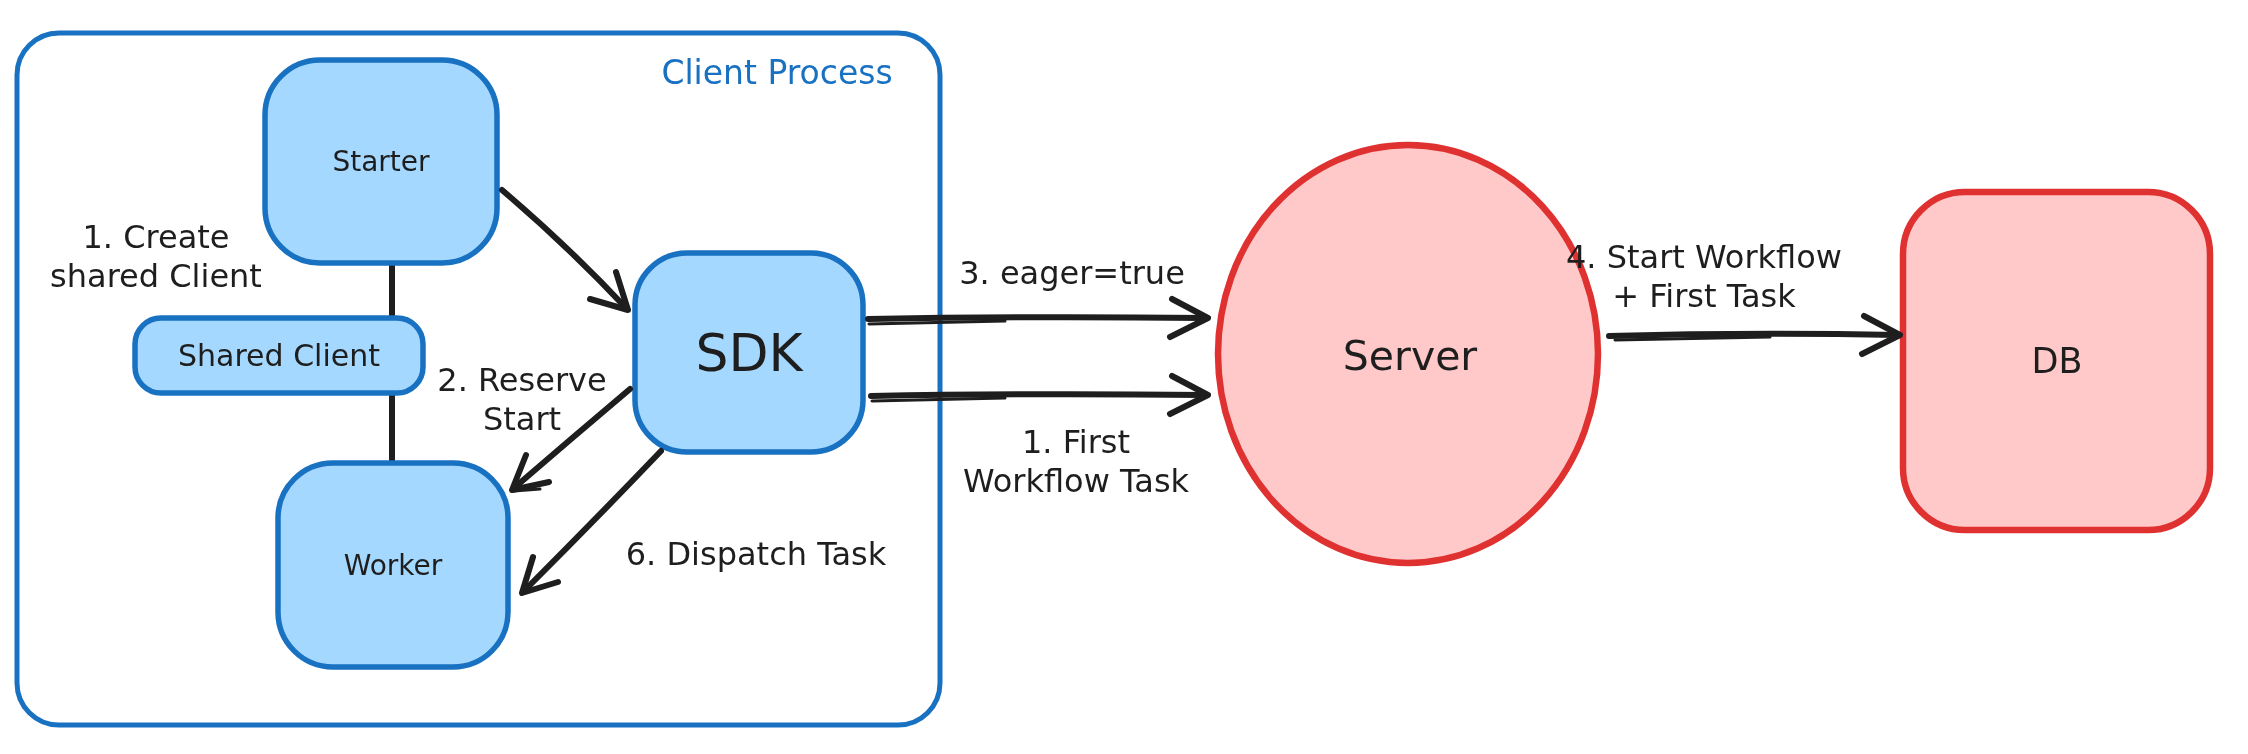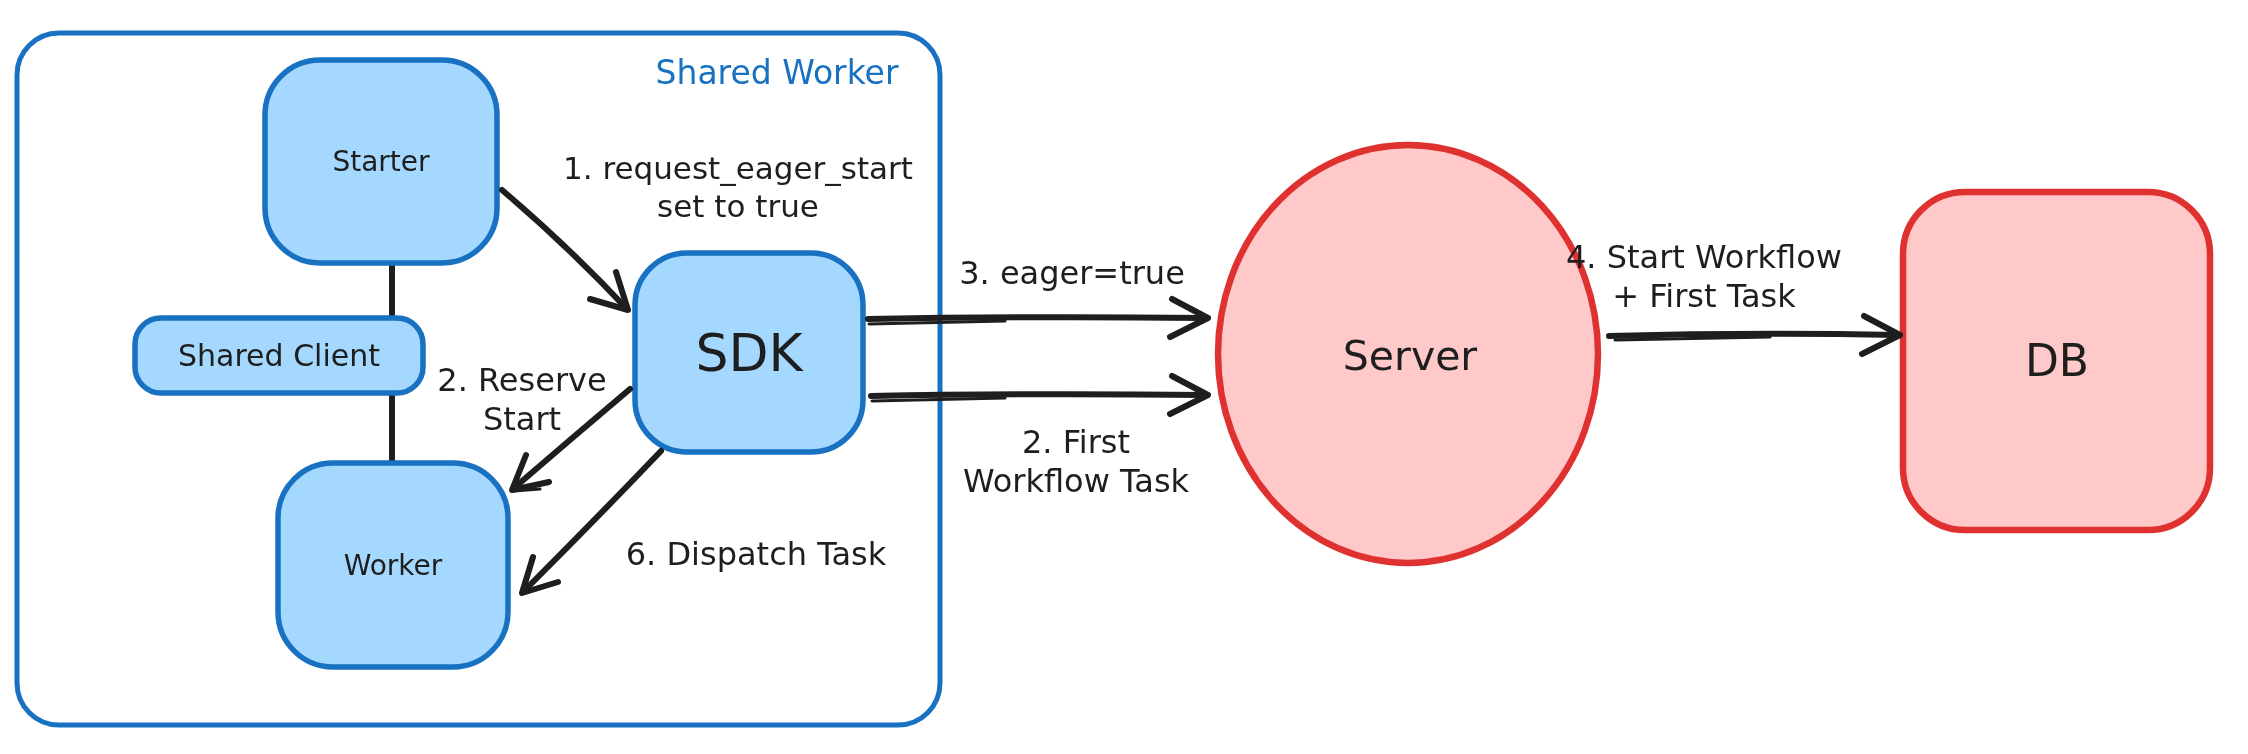--- a/index.html
+++ b/index.html
@@ -34,21 +34,21 @@
   .label {
     position: absolute;
     transform: translate(-50%, -50%);
     text-align: center;
     white-space: nowrap;
     color: var(--ink);
     line-height: 1.2;
   }
   .node-label { font-size: 28px; }
   .node-label.small { font-size: 30px; }
-  .node-label.big   { font-size: 44px; }
+  .node-label.big   { font-size: 35px; }
   .annotation { font-size: 32px; line-height: 1.22; }
   .frame-title {
     color: var(--blue-stroke);
     font-size: 33px;
   }
 </style>
 </head>
 <body>
 
 <div class="canvas">
@@ -94,46 +94,46 @@
       <path d="M 872 401 L 1005 398" class="ink-thin"></path>
     </g>
 
     <g>
       <path d="M 1609 336 Q 1750 332 1898 335" class="ink-line"></path>
       <path d="M 1864 316 L 1900 335 L 1862 354" class="ink-line"></path>
       <path d="M 1615 340 L 1770 337" class="ink-thin"></path>
     </g>
   </svg>
 
-  <div class="label frame-title" style="left:777px; top:73px;">Shared Worker</div>
+  <div class="label frame-title" style="left:777px; top:73px;">Client Process</div>
 
   <div class="label node-label" style="left:381px; top:162px;">Starter</div>
   <div class="label node-label small" style="left:279px; top:356px;">Shared Client</div>
   <div class="label node-label" style="left:393px; top:566px;">Worker</div>
   <div class="label node-label" style="left:749px; top:353px; font-size:52px;">SDK</div>
   <div class="label node-label" style="left:1410px; top:357px; font-size:41px;">Server</div>
   <div class="label node-label big" style="left:2057px; top:361px;">DB</div>
 
+  <div class="label annotation" style="left:156px; top:257px;">
+    <div>1. Create</div>
+    <div>shared Client</div>
+  </div>
 
-  <div class="label annotation" style="left:738px; top:188px; font-size:31px;">
-    <div>1. request_eager_start</div>
-    <div>set to true</div>
-  </div>
 
   <div class="label annotation" style="left:522px; top:400px;">
     <div>2. Reserve</div>
     <div>Start</div>
   </div>
 
   <div class="label annotation" style="left:756px; top:555px;">6. Dispatch Task</div>
 
   <div class="label annotation" style="left:1072px; top:274px;">3. eager=true</div>
 
   <div class="label annotation" style="left:1076px; top:462px;">
-    <div>2. First</div>
+    <div>1. First</div>
     <div>Workflow Task</div>
   </div>
 
   <div class="label annotation" style="left:1704px; top:277px;">
     <div>4. Start Workflow</div>
     <div>+ First Task</div>
   </div>
 
 </div>
 

